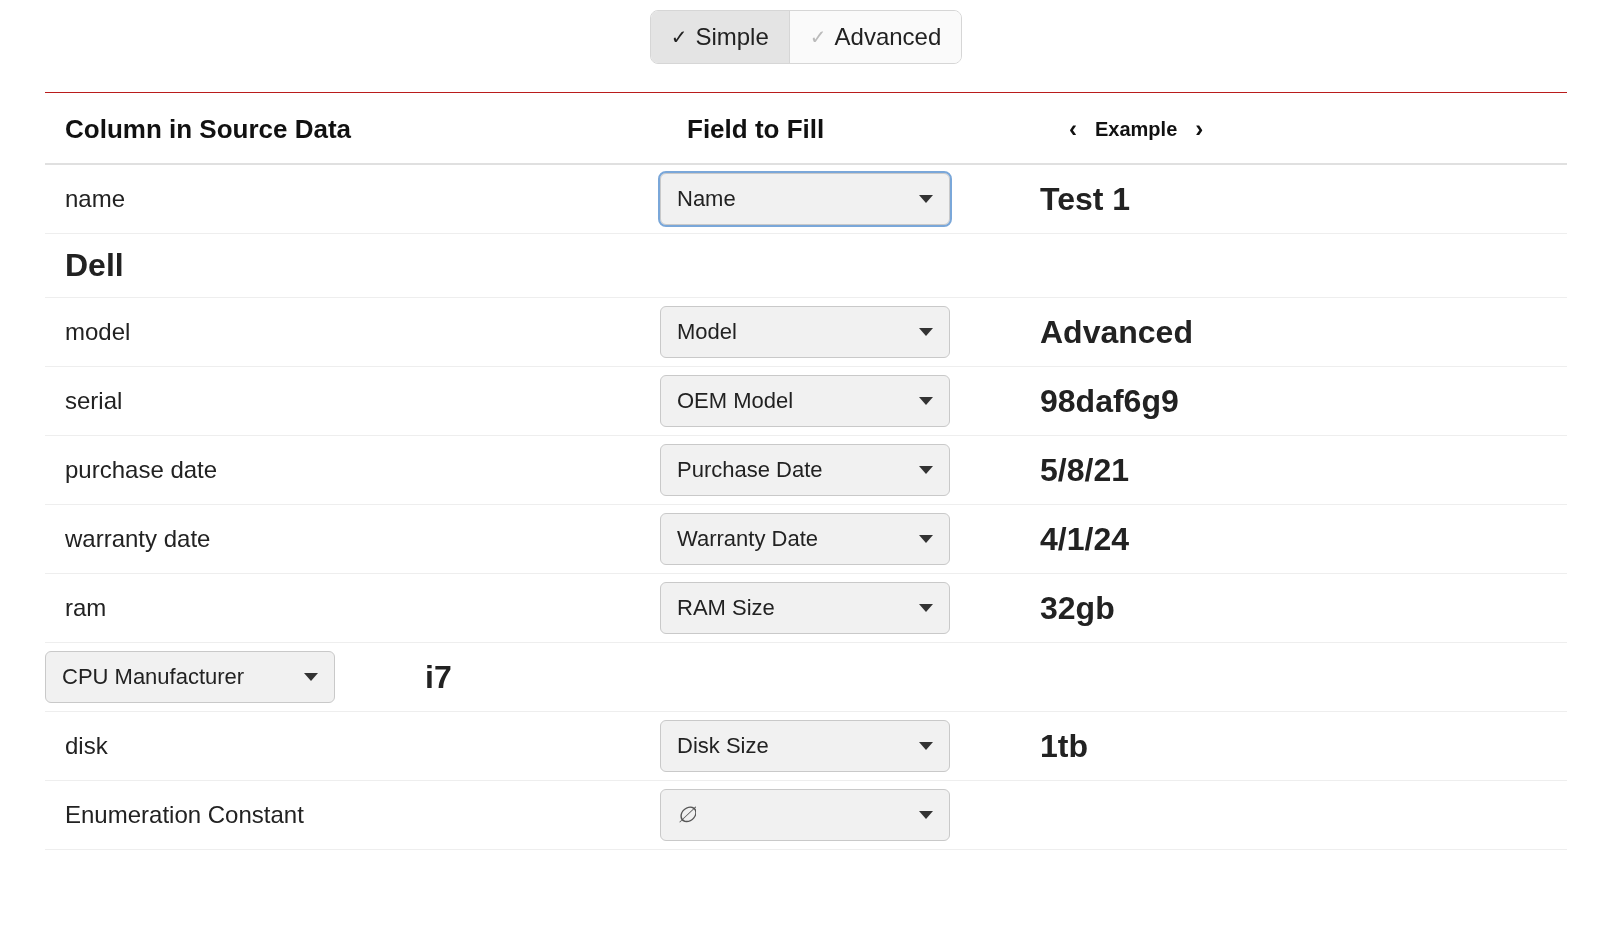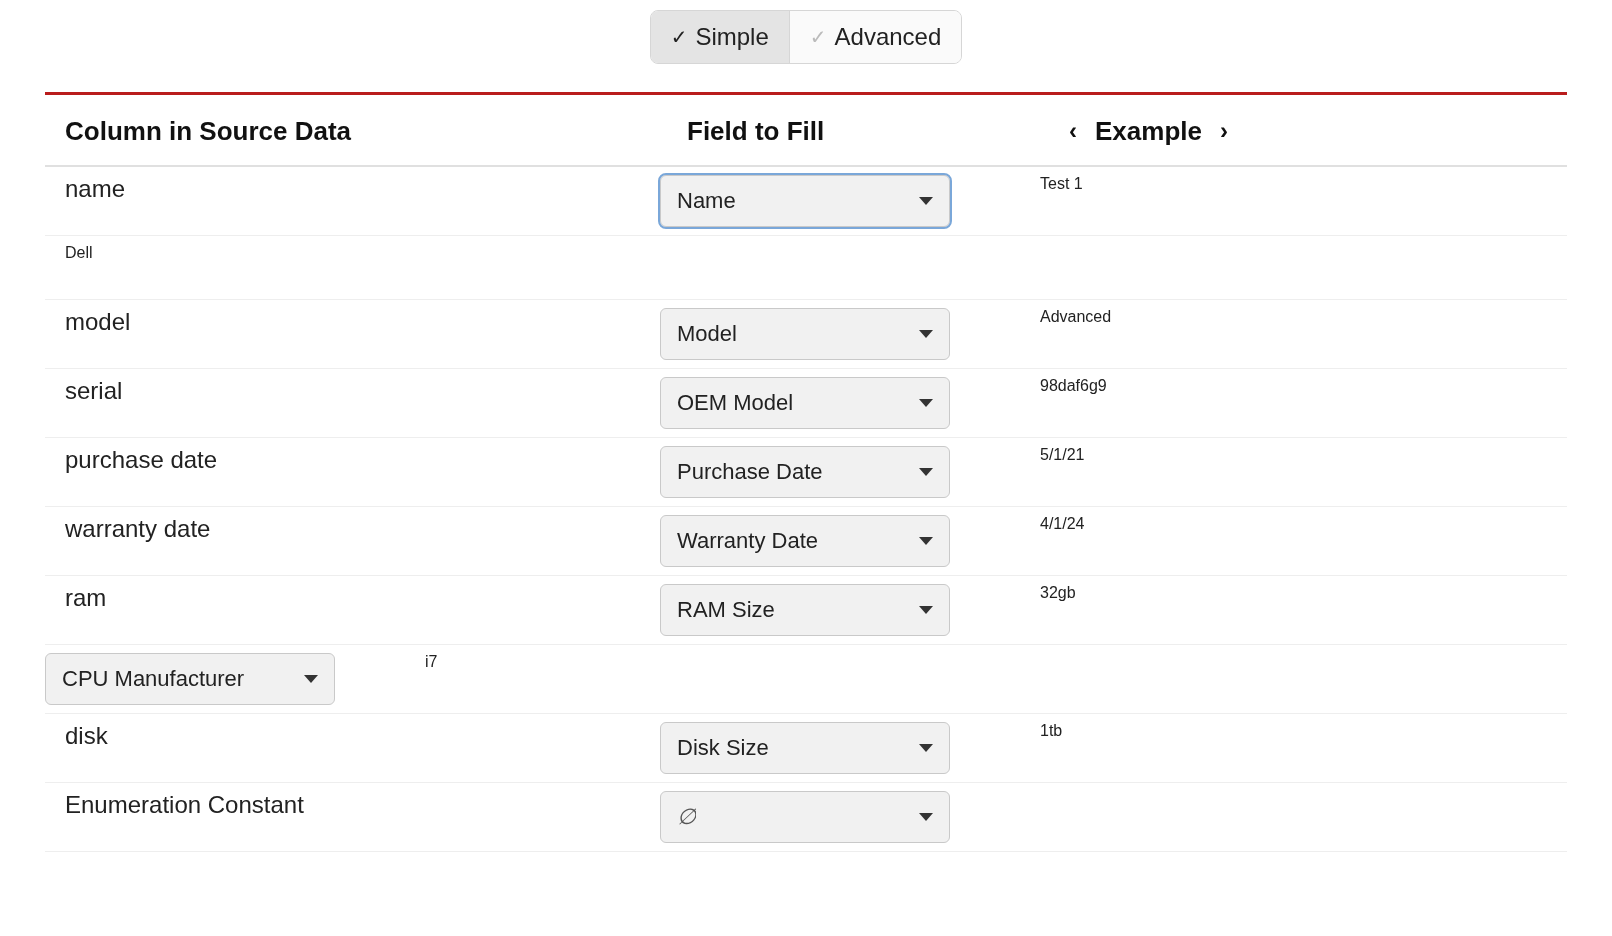--- a/index.html
+++ b/index.html
@@ -50,21 +50,21 @@
   }
   .check.dim { color: #bbb; }
   .check.on { color: #222; }
 
   .table {
     width: 100%;
   }
   .header-row {
     display: flex;
     align-items: center;
-    border-top: 3px solid #b91c1c;
+    border-top: 1px solid #b91c1c;
     border-bottom: 2px solid #e0e0e0;
     padding: 20px 0 18px 0;
   }
   .col-source {
     flex: 0 0 615px;
     padding-left: 20px;
     font-size: 26px;
     font-weight: 700;
     color: #111;
   }
@@ -76,54 +76,55 @@
     margin-left: 27px;
   }
   .col-example-head {
     flex: 1;
     padding-left: 20px;
     display: flex;
     align-items: center;
     gap: 16px;
   }
   .col-example-head .label {
-    font-size: 26px;
+    font-size: 20px;
     font-weight: 700;
     color: #111;
   }
   .nav-arrow {
     font-size: 24px;
     font-weight: 700;
     color: #111;
     line-height: 1;
     cursor: pointer;
     padding: 4px 2px;
   }
 
   .row {
     display: flex;
-    align-items: flex-start;
+    align-items: center;
     border-bottom: 1px solid #eee;
     padding: 8px 0;
     min-height: 64px;
   }
   .row .cell-source {
     flex: 0 0 615px;
     padding-left: 20px;
     font-size: 24px;
     color: #222;
   }
   .row .cell-field {
     flex: 0 0 360px;
   }
   .row .cell-example {
     flex: 1;
     padding-left: 20px;
-    font-size: 16px;
-    color: #222;
+    font-size: 32px;
+    color: #222;
+    font-weight: bold;
   }
 
   .select {
     width: 290px;
     height: 52px;
     background: #f1f1f1;
     border: 1px solid #c9c9c9;
     border-radius: 6px;
     display: flex;
     align-items: center;
@@ -219,21 +220,21 @@
           <div class="cell-example">98daf6g9</div>
         </div>
         <div class="row">
           <div class="cell-source">purchase date</div>
           <div class="cell-field">
             <div class="select">
               <span class="sel-label">Purchase Date</span>
               <span class="caret"></span>
             </div>
           </div>
-          <div class="cell-example">5/1/21</div>
+          <div class="cell-example">5/8/21</div>
         </div>
         <div class="row">
           <div class="cell-source">warranty date</div>
           <div class="cell-field">
             <div class="select">
               <span class="sel-label">Warranty Date</span>
               <span class="caret"></span>
             </div>
           </div>
           <div class="cell-example">4/1/24</div>

